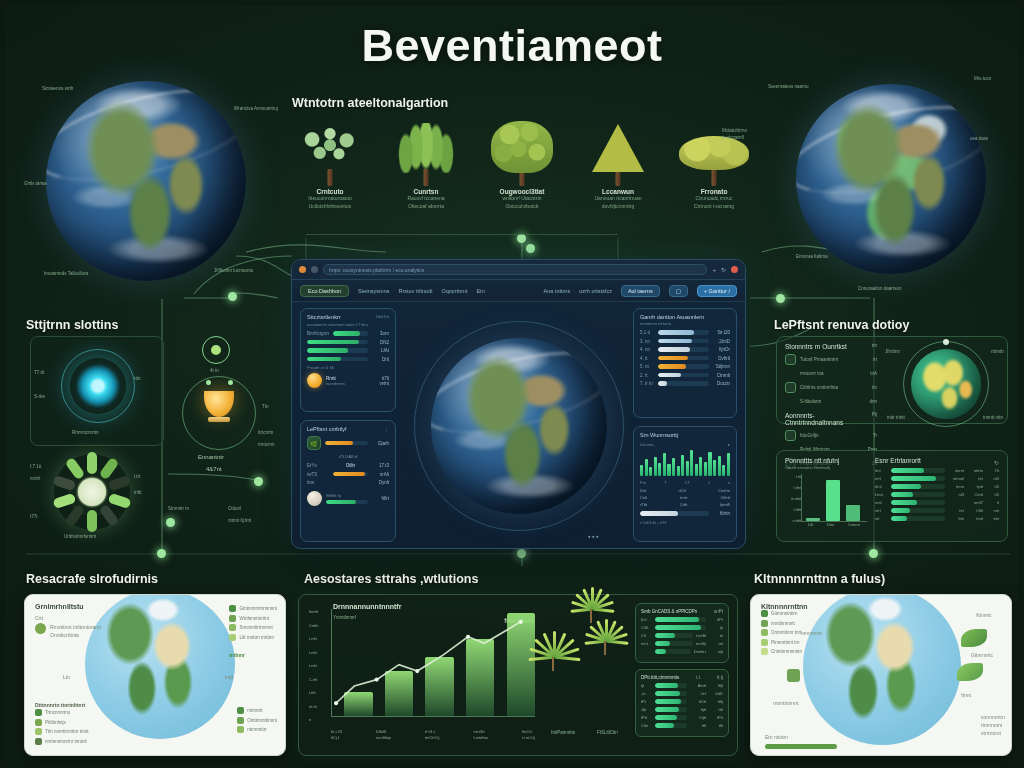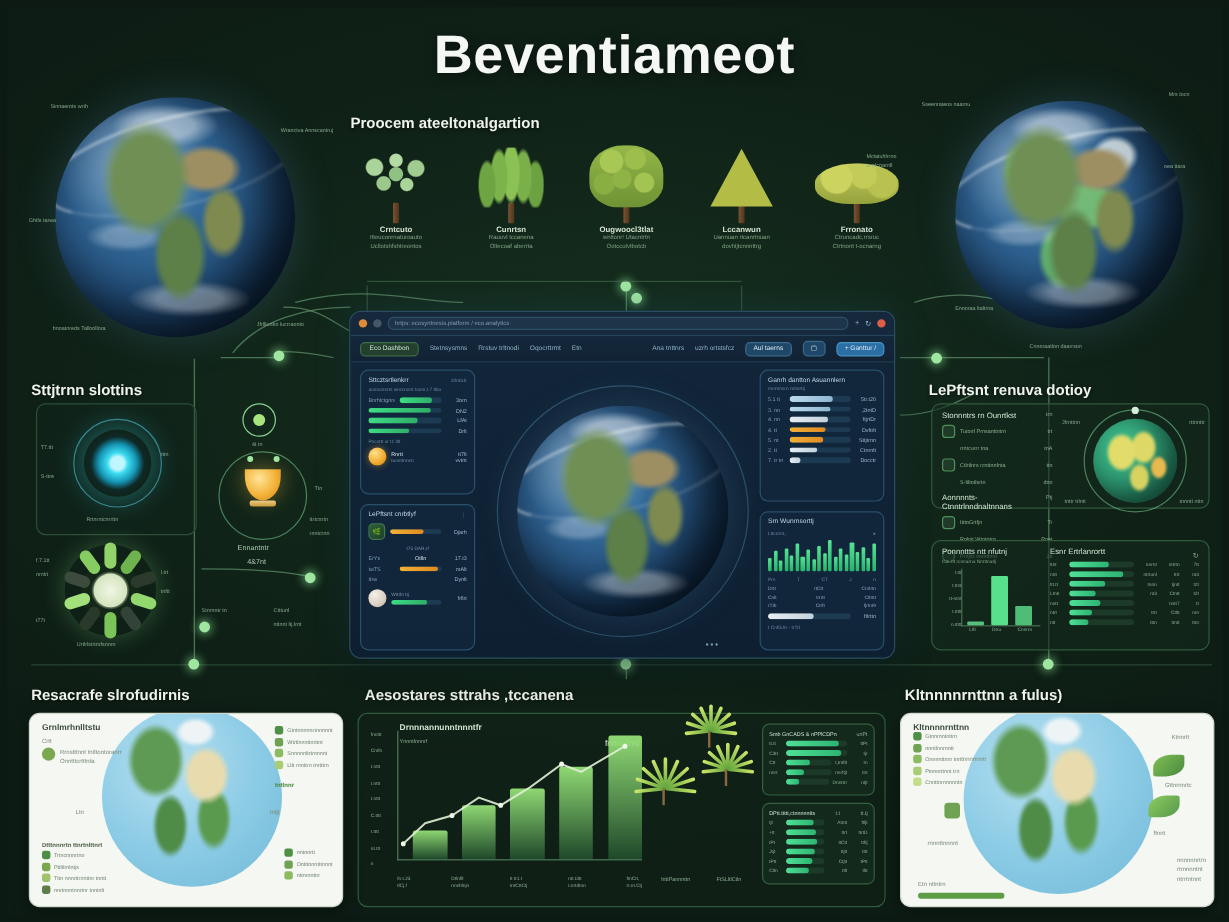--- a/index.html
+++ b/index.html
@@ -277,25 +277,25 @@
     <path d="M756,246 C800,232 828,246 868,252"></path>
     <path d="M188,288 C210,260 250,250 286,250"></path>
     <path d="M744,340 C770,340 790,330 806,322"></path>
     <path d="M162,468 C200,468 230,470 250,474"></path>
     <path d="M300,232 L300,253" stroke-opacity=".5"></path>
     <path d="M612,232 L612,253" stroke-opacity=".5"></path>
   </svg>
 
   <div id="title">Beventiameot</div>
 
-  <div class="sect-h" style="left:286px; top:90px;">Proocem ateeltonalgartion</div>
+  <div class="sect-h" style="left:286px; top:90px;">Wtntotrn ateeltonalgartion</div>
   <div class="sect-h" style="left:20px; top:312px;">Sttjtrnn slottins</div>
   <div class="sect-h" style="left:768px; top:312px;">LePftsnt renuva dotioy</div>
   <div class="sect-h" style="left:20px; top:566px;">Resacrafe slrofudirnis</div>
-  <div class="sect-h" style="left:298px; top:566px;">Aesostares sttrahs ,tccanena</div>
+  <div class="sect-h" style="left:298px; top:566px;">Aesostares sttrahs ,wtlutions</div>
   <div class="sect-h" style="left:748px; top:566px;">Kltnnnnrnttnn a fulus)</div>
 
   <div class="node" style="left:222px; top:286px;"></div>
   <div class="node" style="left:151px; top:543px;"></div>
   <div class="node" style="left:511px; top:228px;"></div>
   <div class="node" style="left:511px; top:543px;"></div>
   <div class="node" style="left:863px; top:543px;"></div>
   <div class="node" style="left:770px; top:288px;"></div>
   <div class="node" style="left:248px; top:471px;"></div>
   <div class="node" style="left:160px; top:512px;"></div>

